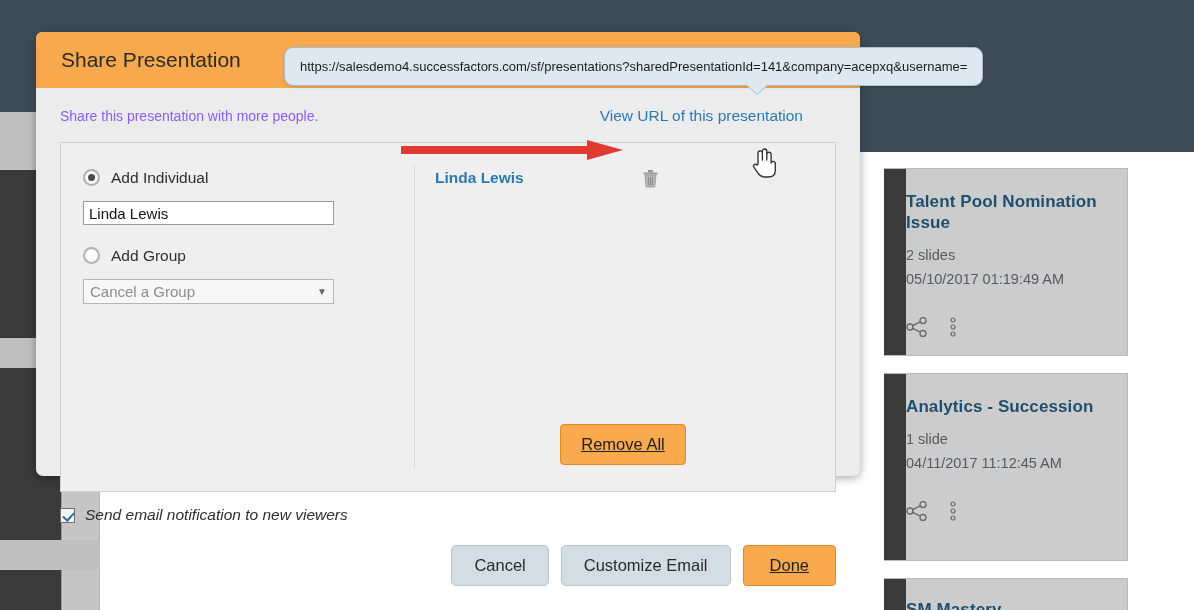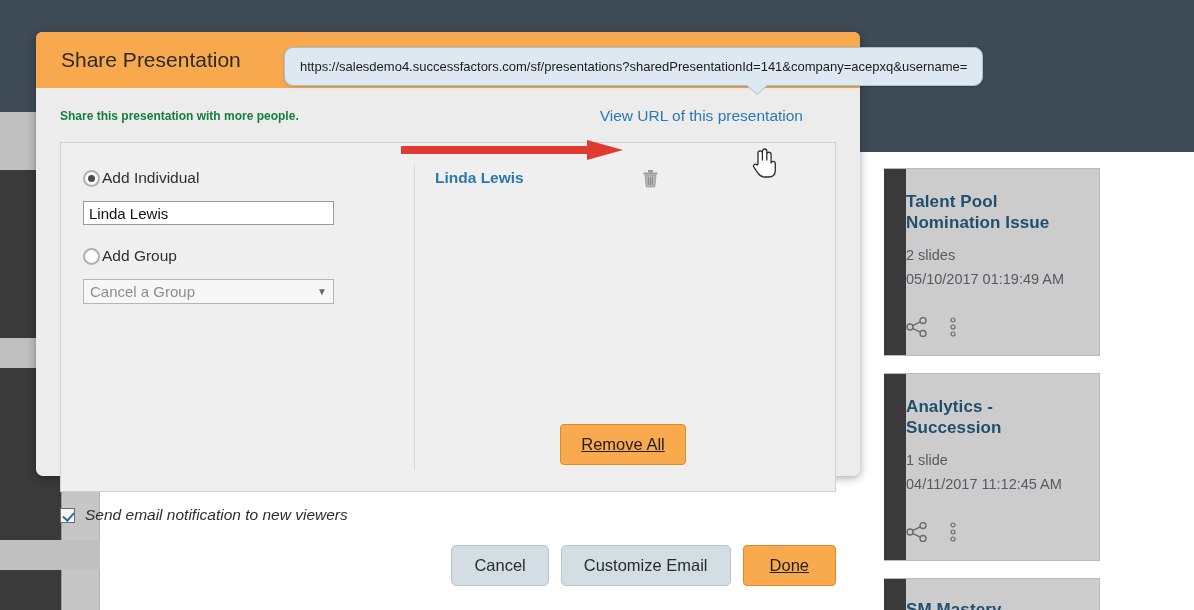--- a/index.html
+++ b/index.html
@@ -26,21 +26,21 @@
     background: #3a3a3a; border-right: 1px solid #9a9a9a;
   }
   .bg-card-strip { position: absolute; left: 0; width: 100px; background: #c0c0c0; }
   .bg-right-col { position: absolute; left: 860px; top: 112px; right: 0; bottom: 0; background: #ffffff; }
   .bg-right-dark {
     position: absolute; left: 860px; top: 112px; width: 1194px; height: 40px; background: #3e4b56;
   }
 
   
   .pcard {
-    position: absolute; left: 884px; width: 216px;
+    position: absolute; left: 884px; width: 244px;
     background: #cccccc;
     border: 1px solid #b9b9b9;
     border-left: none;
     padding: 22px 18px 14px 22px;
   }
   .pcard .card-stripe {
     position: absolute; left: 0; top: 0; bottom: 0; width: 22px; background: #3a3a3a;
   }
   .pcard .ptitle {
     color: #1f4e6e; font-weight: bold; font-size: 17px; line-height: 21px;
@@ -65,21 +65,21 @@
     display: flex; align-items: center;
     padding-left: 25px;
     color: #2b2b2b; font-size: 21px;
   }
   .dlg-body { padding: 0 24px; position: relative; }
 
   .share-line-row {
     display: flex; align-items: center; justify-content: space-between;
     padding: 19px 0 17px 0; position: relative;
   }
-  .share-sub { font-size: 12px; color: #15803d; font-weight: bold; }
+  .share-sub { font-size: 14px; color: #8b5cf6; }
   .view-url-link {
     color: #2a7ab0; font-size: 15.5px; text-decoration: none; cursor: pointer;
     margin-right: 33px;
   }
 
   
   #red-arrow { position: absolute; left: 365px; top: 107px; width: 228px; height: 22px; }
 
   
   #hand-cursor { position: absolute; left: 714px; top: 114px; width: 26px; height: 32px; }
@@ -107,21 +107,21 @@
 
   
   .inner-panel {
     border: 1px solid #cfcfcf; background: #efefef;
     height: 350px; display: flex; position: relative;
   }
   .left-pane { width: 353px; padding: 26px 22px 0 22px; }
   .pane-divider { width: 1px; background: #d7d7d7; margin: 22px 0; }
   .right-pane { flex: 1; padding: 26px 24px 0 20px; position: relative; }
 
-  .radio-row { display: flex; align-items: center; gap: 2px; margin-bottom: 14px; }
+  .radio-row { display: flex; align-items: flex-start; gap: 11px; margin-bottom: 14px; }
   .radio {
     width: 17px; height: 17px; border-radius: 50%;
     border: 2px solid #b0b0b0; background: #fbfbfb;
     position: relative; flex: none;
   }
   .radio.checked::after {
     content: ""; position: absolute; left: 3px; top: 3px;
     width: 7px; height: 7px; border-radius: 50%; background: #4b4b4b;
   }
   .radio-label { font-size: 15.5px; color: #2f2f2f; }

